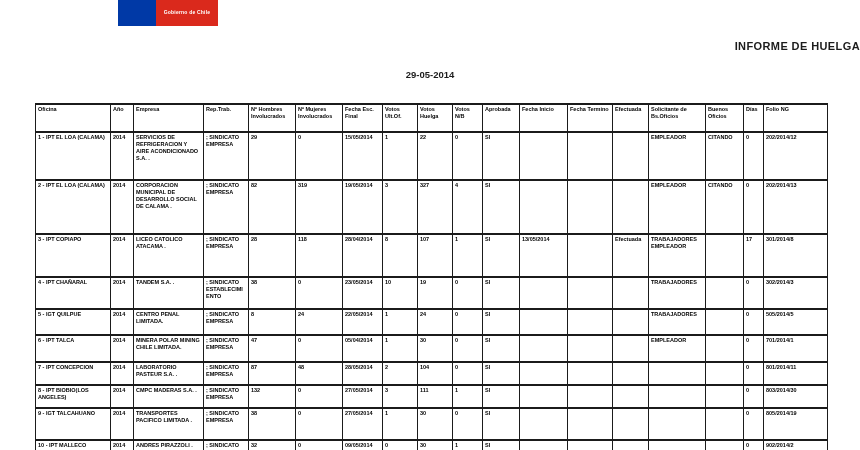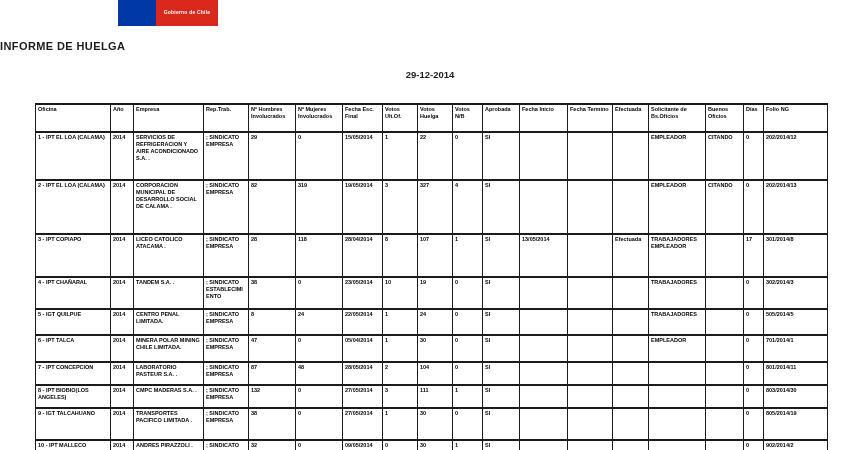--- a/index.html
+++ b/index.html
@@ -5,21 +5,21 @@
   html,body { margin:0; padding:0; background:#fff; font-family:"Liberation Sans", sans-serif; }
   .page { position:relative; width:860px; height:450px; background:#ffffff; overflow:hidden; }
 
   
   .logo { position:absolute; left:118px; top:-2px; height:28px; display:flex; }
   .logo-blue { width:38px; height:28px; }
   .logo-red  { width:62px; height:28px; color:#fff; display:flex; align-items:center; justify-content:center;
                font-size:5px; font-weight:bold; letter-spacing:0.2px; }
 
   
-  .title { position:absolute; top:40px; left:0; width:100%; text-align:left;
+  .title { position:absolute; top:40px; left:0; width:100%; text-align:right;
            font-size:11px; font-weight:bold; color:#1c1c1c; letter-spacing:0.4px; }
   .date  { position:absolute; top:69px; left:0; width:100%; text-align:center;
            font-size:9.5px; font-weight:bold; color:#1c1c1c; }
 
   
   .tablewrap { position:absolute; left:35px; top:103px; }
   table.report { border-collapse:collapse; table-layout:fixed; width:792px;
                  font-size:5.5px; line-height:1.25; color:#000; }
   table.report th, table.report td {
       border:1px solid #1b1b1b; border-top-width:2px; border-bottom-width:2px;
@@ -33,21 +33,21 @@
 <div class="page">
 
   <div class="logo">
     <div class="logo-blue" style="background: rgb(0, 57, 166);"></div>
     <div class="logo-red" style="background: rgb(218, 41, 28);">
       <span>Gobierno de Chile</span>
     </div>
   </div>
 
   <div class="title">INFORME DE HUELGA</div>
-  <div class="date">29-12-2014</div>
+  <div class="date">29-05-2014</div>
 
   <div class="tablewrap">
     <table class="report">
       <colgroup>
         <col style="width:75px">
           <col style="width:23px">
           <col style="width:70px">
           <col style="width:45px">
         <col style="width:47px">
           <col style="width:47px">

